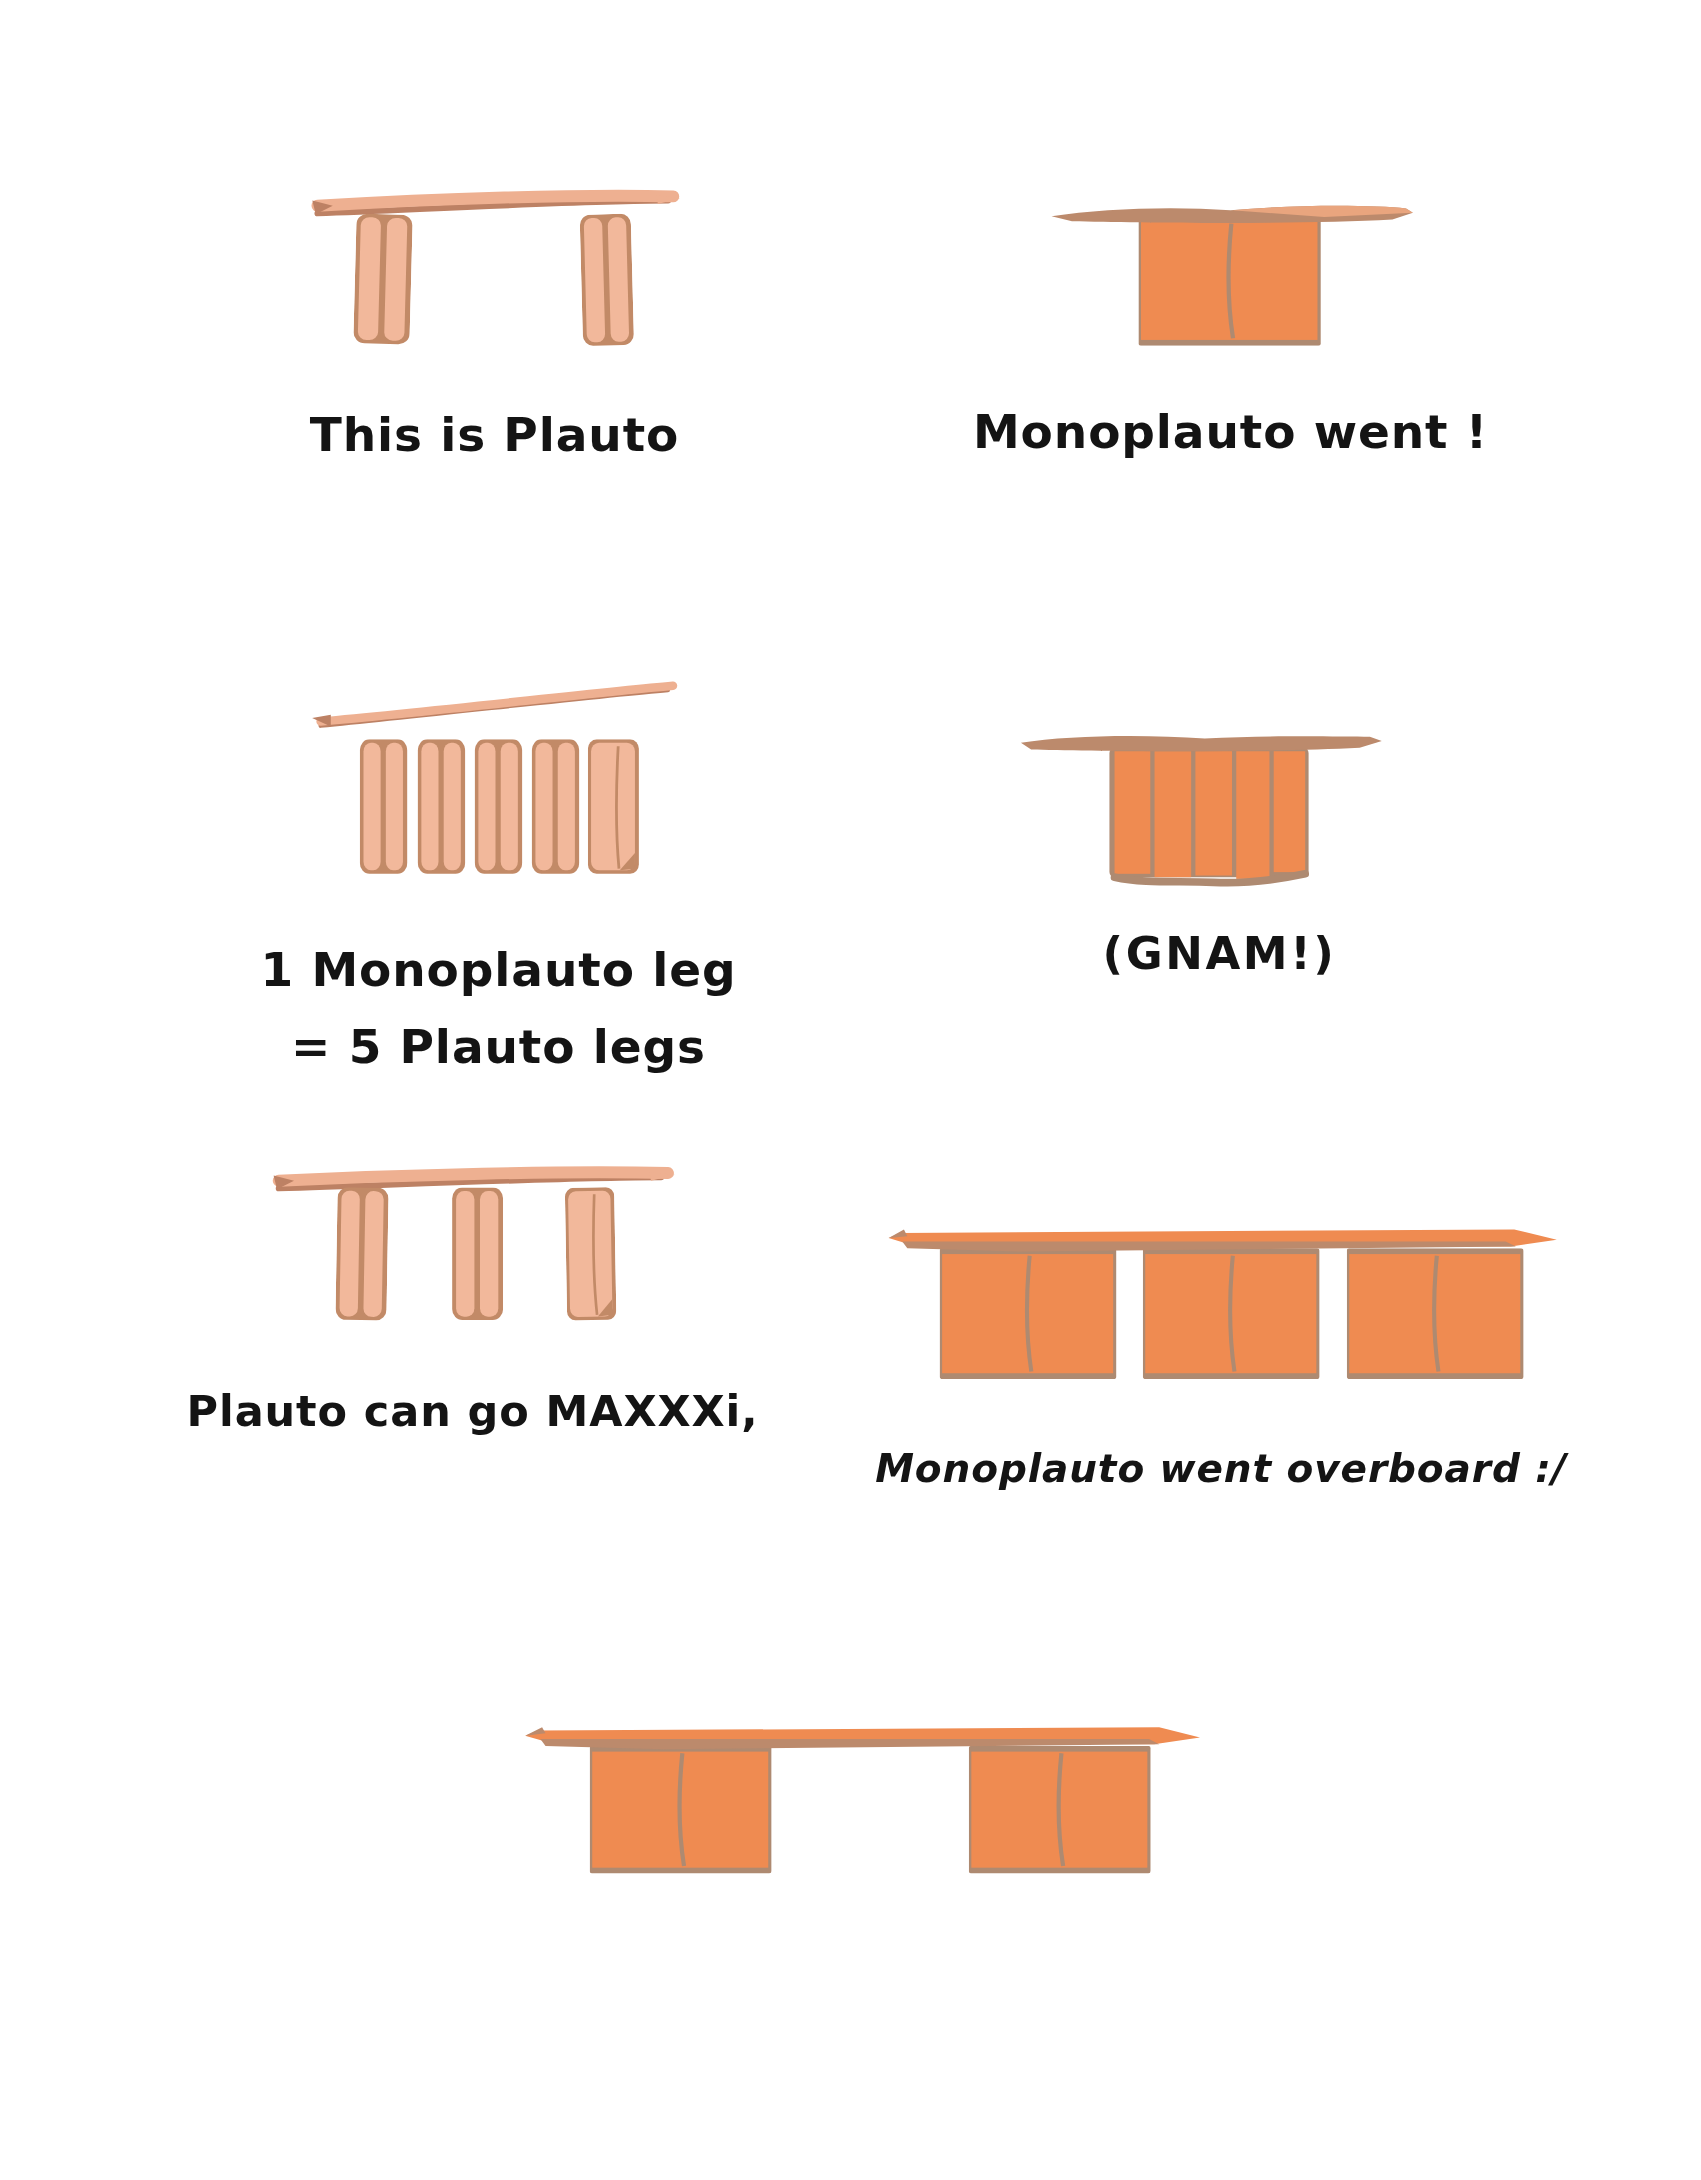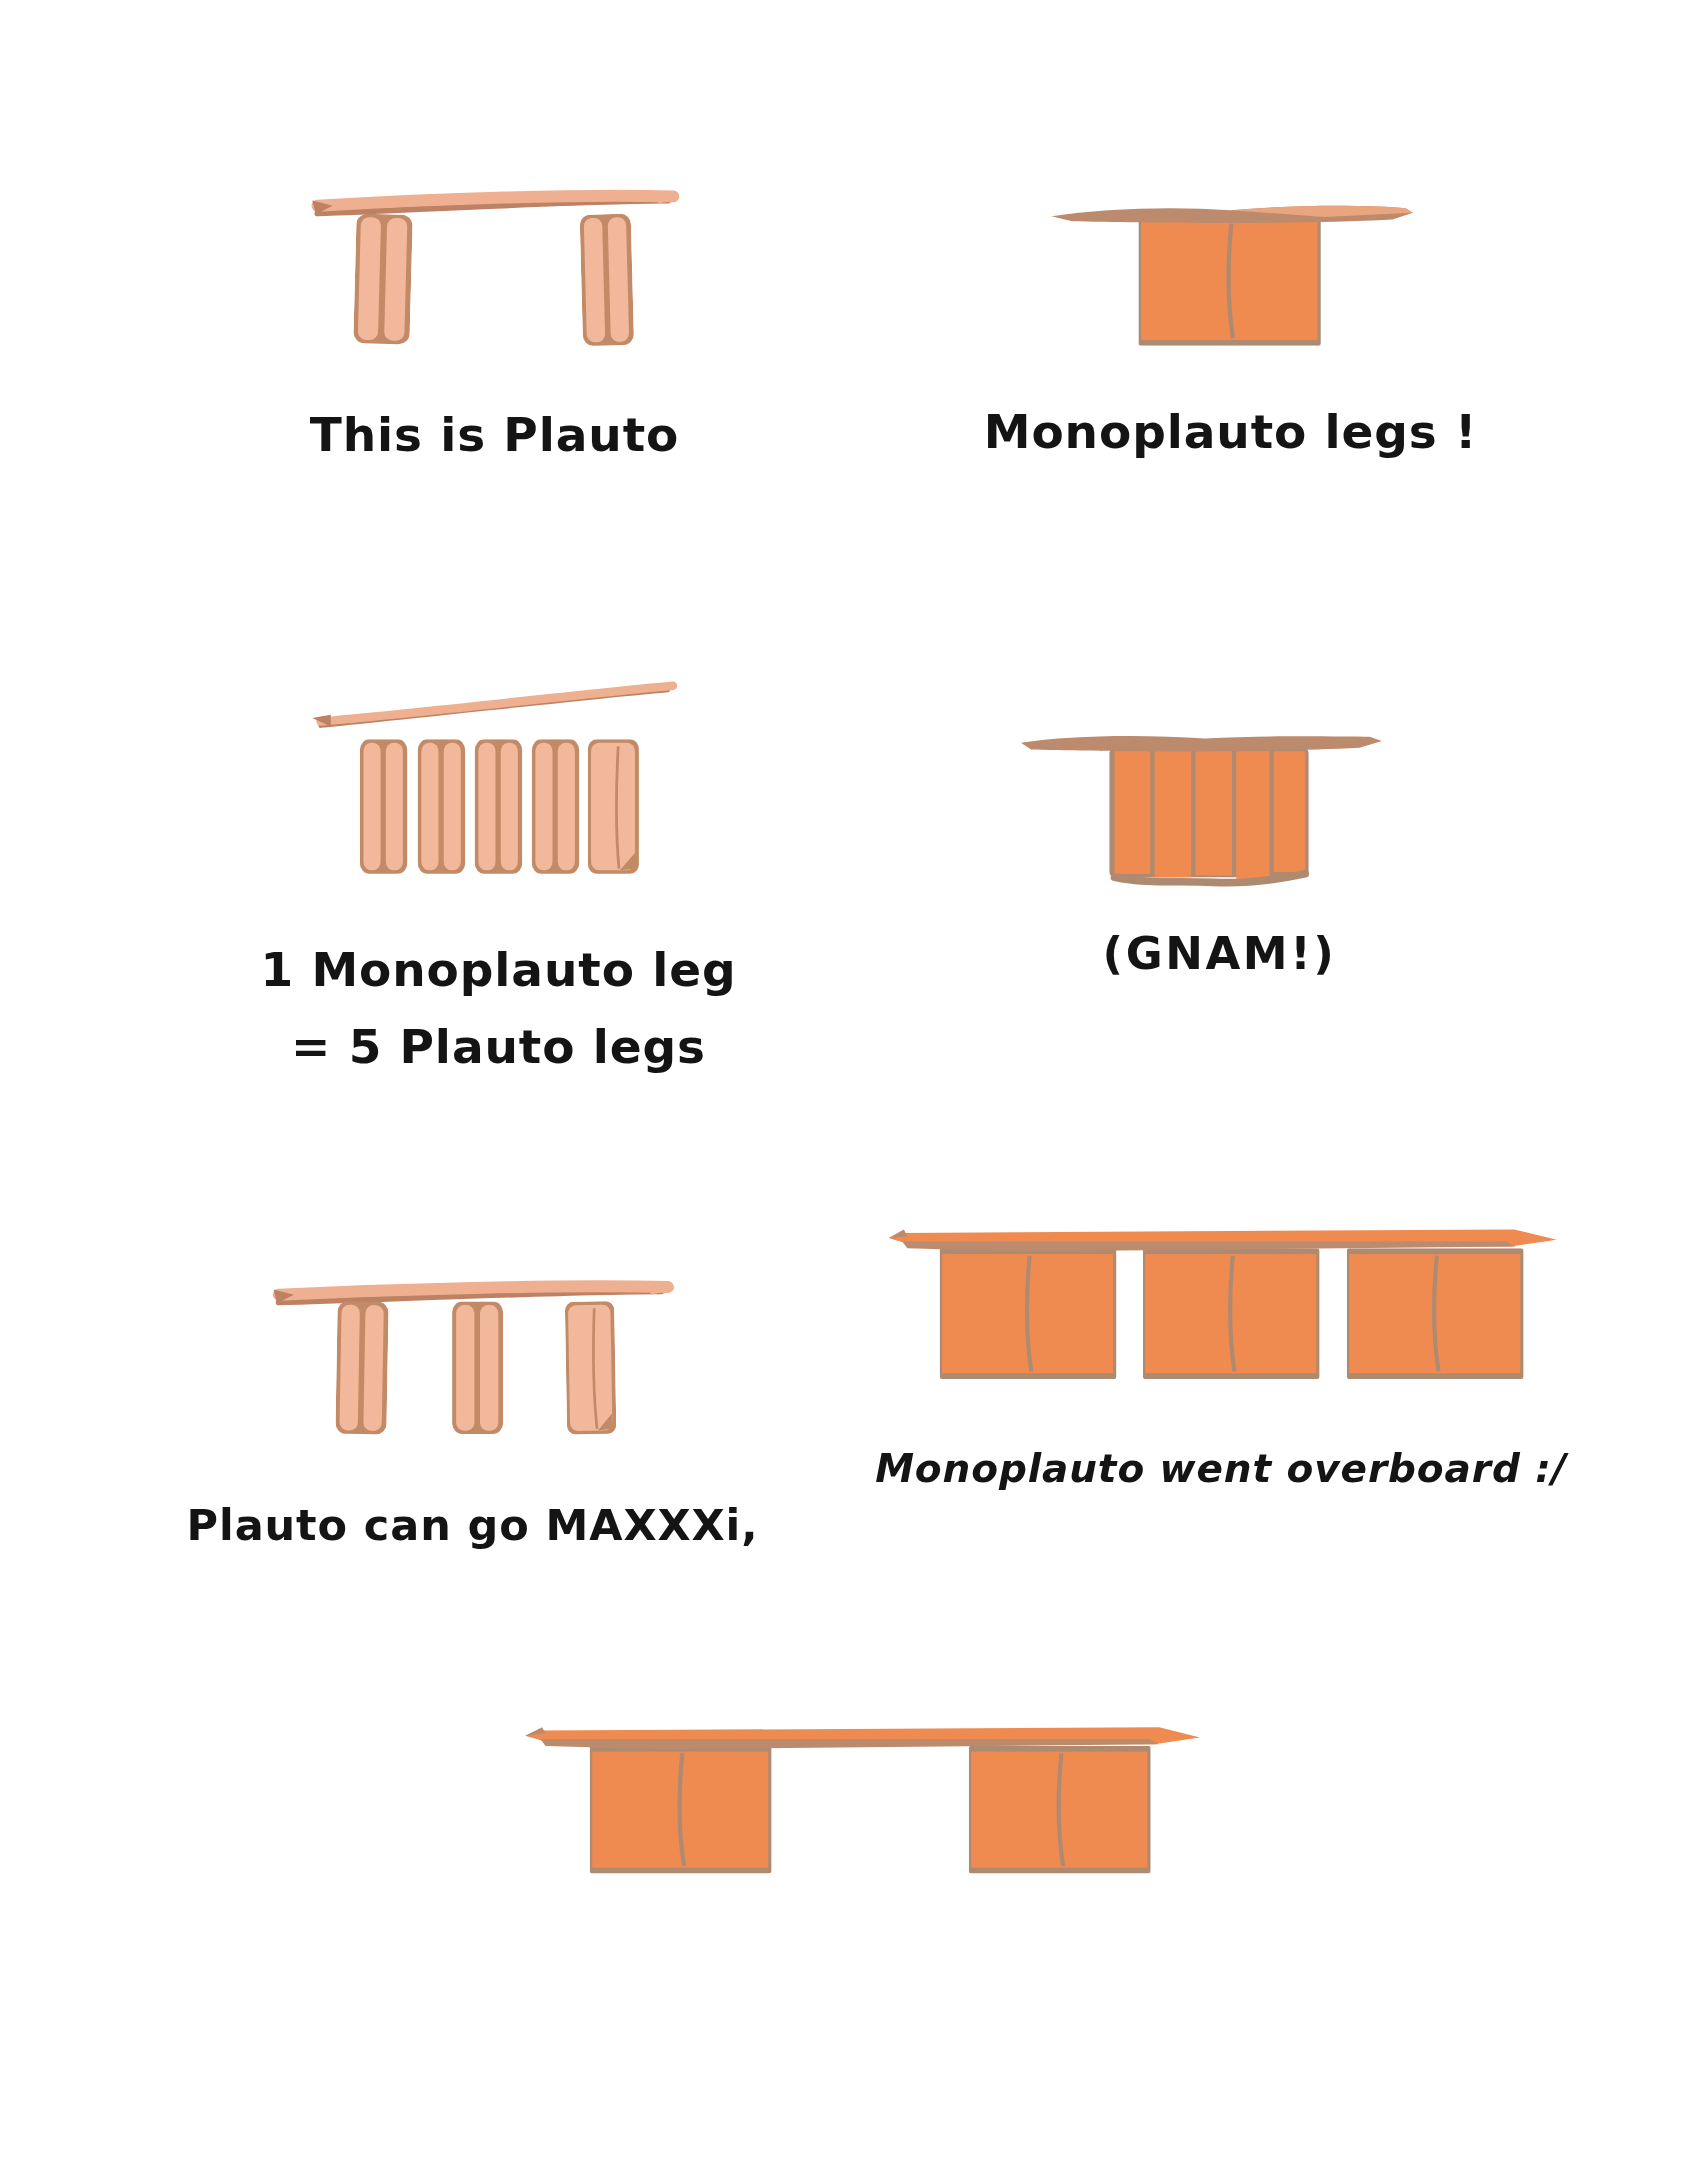--- a/index.html
+++ b/index.html
@@ -74,21 +74,21 @@
 
   
   <figure class="panel" id="p2" style="left:1043px;top:194px;width:375px;height:290px;">
     <svg width="375" height="162" viewBox="0 0 440 190">
       <use href="#mono-block" x="112" y="26" width="214" height="152"></use>
       <g>
         <path d="M10,26 C70,17 150,14 220,19 C300,12 390,13 426,17 L434,22 L410,30 C300,36 120,34 34,32 Z" fill="var(--top-tan)"></path>
         <path d="M222,19 C300,12 390,13 426,17 L434,22 L330,27 Z" fill="var(--top-peach)"></path>
       </g>
     </svg>
-    <figcaption class="caption">Monoplauto  legs !</figcaption>
+    <figcaption class="caption">Monoplauto  went !</figcaption>
   </figure>
 
   
   <figure class="panel" id="p3" style="left:307px;top:677px;width:383px;height:409px;">
     <svg width="383" height="209" viewBox="0 0 450 245">
       <g>
         <path d="M16,57 C150,44 340,22 424,15" stroke="var(--top-shadow)" stroke-width="5" fill="none" stroke-linecap="round"></path>
         <path d="M16,52 C150,40 340,18 430,10" stroke="var(--top-light)" stroke-width="10" fill="none" stroke-linecap="round"></path>
         <path d="M6,48 L28,44 L28,58 Z" fill="var(--top-shadow)"></path>
       </g>
@@ -117,21 +117,21 @@
         <path d="M124,180 C160,188 200,184 240,186 C280,188 320,182 348,176" stroke="var(--mono-seam)" stroke-width="9" fill="none" stroke-linecap="round"></path>
       </g>
       <g>
         <path d="M14,22 C70,13 160,12 230,17 C310,13 390,15 424,15 L438,20 L412,28 C290,34 90,32 26,30 Z" fill="var(--top-tan)"></path>
       </g>
     </svg>
     <figcaption class="caption">(GNAM!)</figcaption>
   </figure>
 
   
-  <figure class="panel" id="p5" style="left:268px;top:1276px;width:409px;height:409px;">
+  <figure class="panel" id="p5" style="left:268px;top:1162px;width:409px;height:409px;">
     <svg width="409" height="170" viewBox="0 0 480 200">
       <g>
         <path d="M12,31 C170,26 360,18 462,18" stroke="var(--top-shadow)" stroke-width="7" fill="none" stroke-linecap="round"></path>
         <path d="M12,22 C160,15 350,10 470,13" stroke="var(--top-light)" stroke-width="14" fill="none" stroke-linecap="round"></path>
         <path d="M6,16 L30,22 L10,32 Z" fill="var(--top-shadow)"></path>
         <path d="M448,12 L478,15 L450,22 Z" fill="var(--top-light)"></path>
       </g>
       <use href="#leg-pair" x="80" y="30" width="60" height="160" transform="rotate(1 110 110)"></use>
       <use href="#leg-pair" x="216" y="30" width="60" height="160"></use>
       <use href="#leg-wide" x="350" y="30" width="58" height="160" transform="rotate(-1 379 110)"></use>

